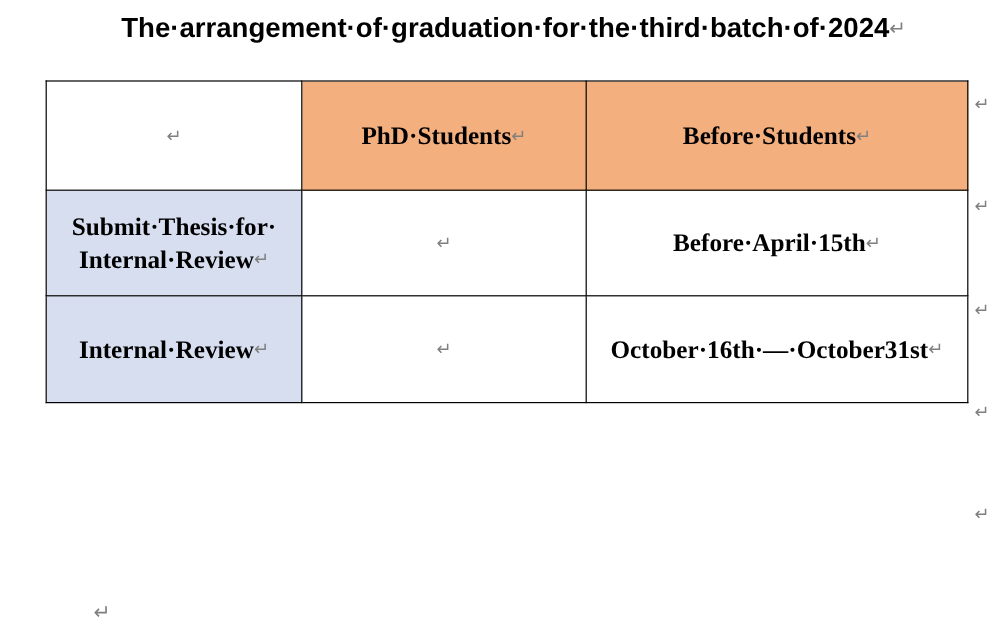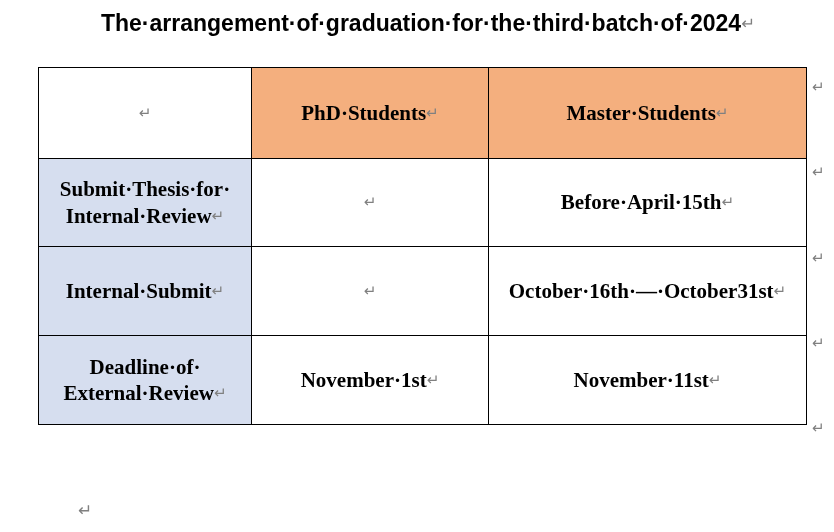--- a/index.html
+++ b/index.html
@@ -104,43 +104,37 @@
   <colgroup>
     <col class="col-task">
     <col class="col-phd">
     <col class="col-mas">
   </colgroup>
   <tbody>
 
     <tr class="r-head">
       <td class="fill-white"><span class="cell-text"></span><span class="pilcrow">↵</span></td>
       <td class="fill-orange"><span class="cell-text">PhD·Students</span><span class="pilcrow">↵</span></td>
-      <td class="fill-orange"><span class="cell-text">Master·Students</span><span class="pilcrow">↵</span></td>
+      <td class="fill-orange"><span class="cell-text">Before·Students</span><span class="pilcrow">↵</span></td>
     </tr>
 
     <tr class="r-1">
       <td class="fill-blue"><span class="cell-text">Submit·Thesis·for·
 Internal·Review</span><span class="pilcrow">↵</span></td>
       <td class="fill-white"><span class="cell-text"></span><span class="pilcrow">↵</span></td>
       <td class="fill-white"><span class="cell-text">Before·April·15th</span><span class="pilcrow">↵</span></td>
     </tr>
 
     <tr class="r-2">
-      <td class="fill-blue"><span class="cell-text">Internal·Submit</span><span class="pilcrow">↵</span></td>
+      <td class="fill-blue"><span class="cell-text">Internal·Review</span><span class="pilcrow">↵</span></td>
       <td class="fill-white"><span class="cell-text"></span><span class="pilcrow">↵</span></td>
       <td class="fill-white"><span class="cell-text">October·16th·—·October31st</span><span class="pilcrow">↵</span></td>
     </tr>
 
 
-    <tr class="r-4">
-      <td class="fill-blue"><span class="cell-text">Deadline·of·
-External·Review</span><span class="pilcrow">↵</span></td>
-      <td class="fill-white"><span class="cell-text">November·1st</span><span class="pilcrow">↵</span></td>
-      <td class="fill-white"><span class="cell-text">November·11st</span><span class="pilcrow">↵</span></td>
-    </tr>
 
   </tbody>
 </table>
 
 <div class="row-end-mark" style="top:78px">↵</div>
 <div class="row-end-mark" style="top:163px">↵</div>
 <div class="row-end-mark" style="top:249px">↵</div>
 <div class="row-end-mark" style="top:334px">↵</div>
 <div class="row-end-mark" style="top:419px">↵</div>
 

